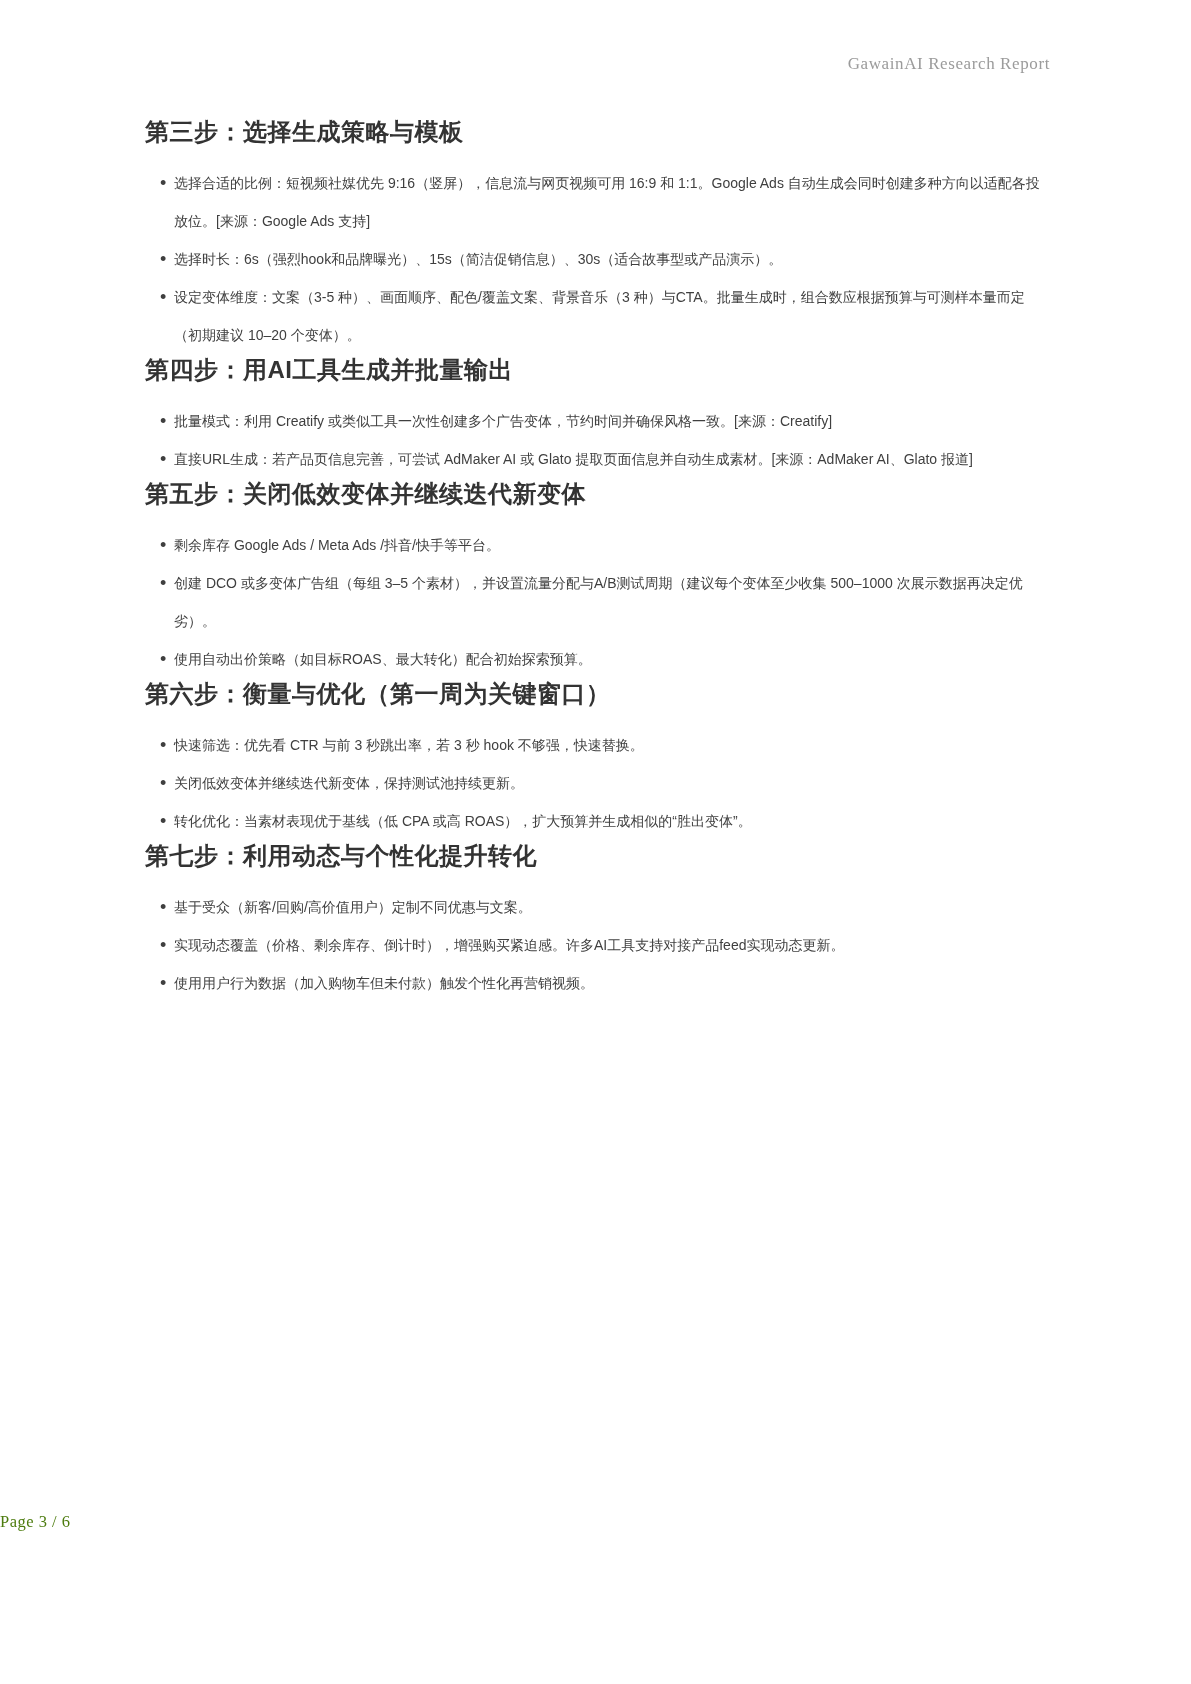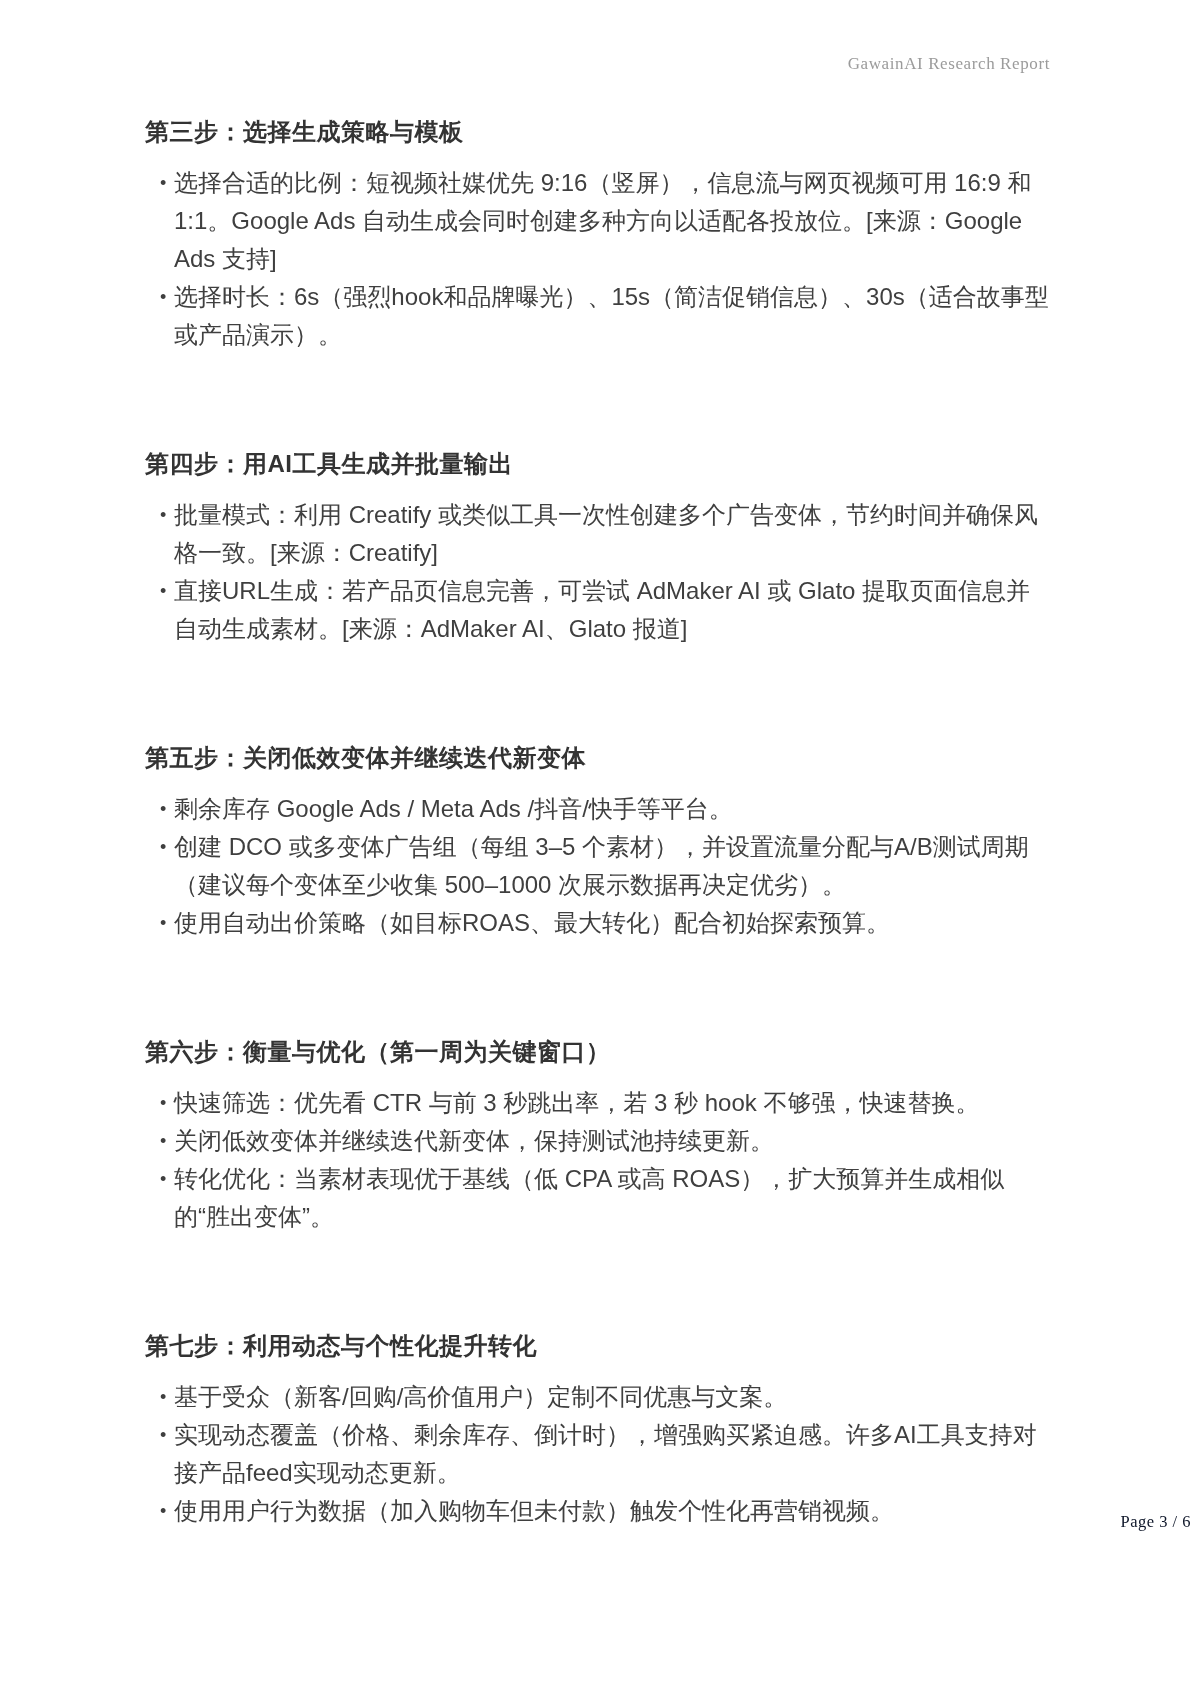--- a/index.html
+++ b/index.html
@@ -28,70 +28,70 @@
     padding: 116px 140px 0 145px;
   }
   .section h2 {
     font-size: 24px;
     font-weight: 700;
     color: #333333;
     margin: 0 0 16px 0;
     letter-spacing: 0.5px;
   }
   .section + .section h2 {
-    margin-top: 94px;
   }
   .section ul {
     list-style: none;
     margin: 0;
     padding: 0 0 0 15px;
   }
   .section li {
     position: relative;
     padding-left: 14px;
-    font-size: 24px;
+    font-size: 14px;
     line-height: 38px;
     color: #3f3f3f;
   }
   .section li::before {
     content: "•";
     position: absolute;
     left: 0;
     top: 0;
     font-size: 18px;
     color: #3f3f3f;
   }
   .page-footer {
     position: absolute;
     left: 0;
     bottom: 152px;
     width: 100%;
-    text-align: right;
+    text-align: left;
     font-family: "Liberation Serif", "DejaVu Serif", serif;
     font-size: 16.5px;
-    color: #0f172a;
+    color: #4d7c0f;
     letter-spacing: 0.5px;
   }
 </style>
 </head>
 <body>
 
 <div class="page">
 
   <div class="page-header">
     <span>GawainAI Research Report</span>
   </div>
 
   <main class="content">
 
     <section class="section">
       <h2>第三步：选择生成策略与模板</h2>
       <ul>
         <li>选择合适的比例：短视频社媒优先 9:16（竖屏），信息流与网页视频可用 16:9 和 1:1。Google Ads 自动生成会同时创建多种方向以适配各投放位。[来源：Google Ads 支持]</li>
         <li>选择时长：6s（强烈hook和品牌曝光）、15s（简洁促销信息）、30s（适合故事型或产品演示）。</li>
+        <li>设定变体维度：文案（3-5 种）、画面顺序、配色/覆盖文案、背景音乐（3 种）与CTA。批量生成时，组合数应根据预算与可测样本量而定（初期建议 10–20 个变体）。</li>
       </ul>
     </section>
 
     <section class="section">
       <h2>第四步：用AI工具生成并批量输出</h2>
       <ul>
         <li>批量模式：利用 Creatify 或类似工具一次性创建多个广告变体，节约时间并确保风格一致。[来源：Creatify]</li>
         <li>直接URL生成：若产品页信息完善，可尝试 AdMaker AI 或 Glato 提取页面信息并自动生成素材。[来源：AdMaker AI、Glato 报道]</li>
       </ul>
     </section>

